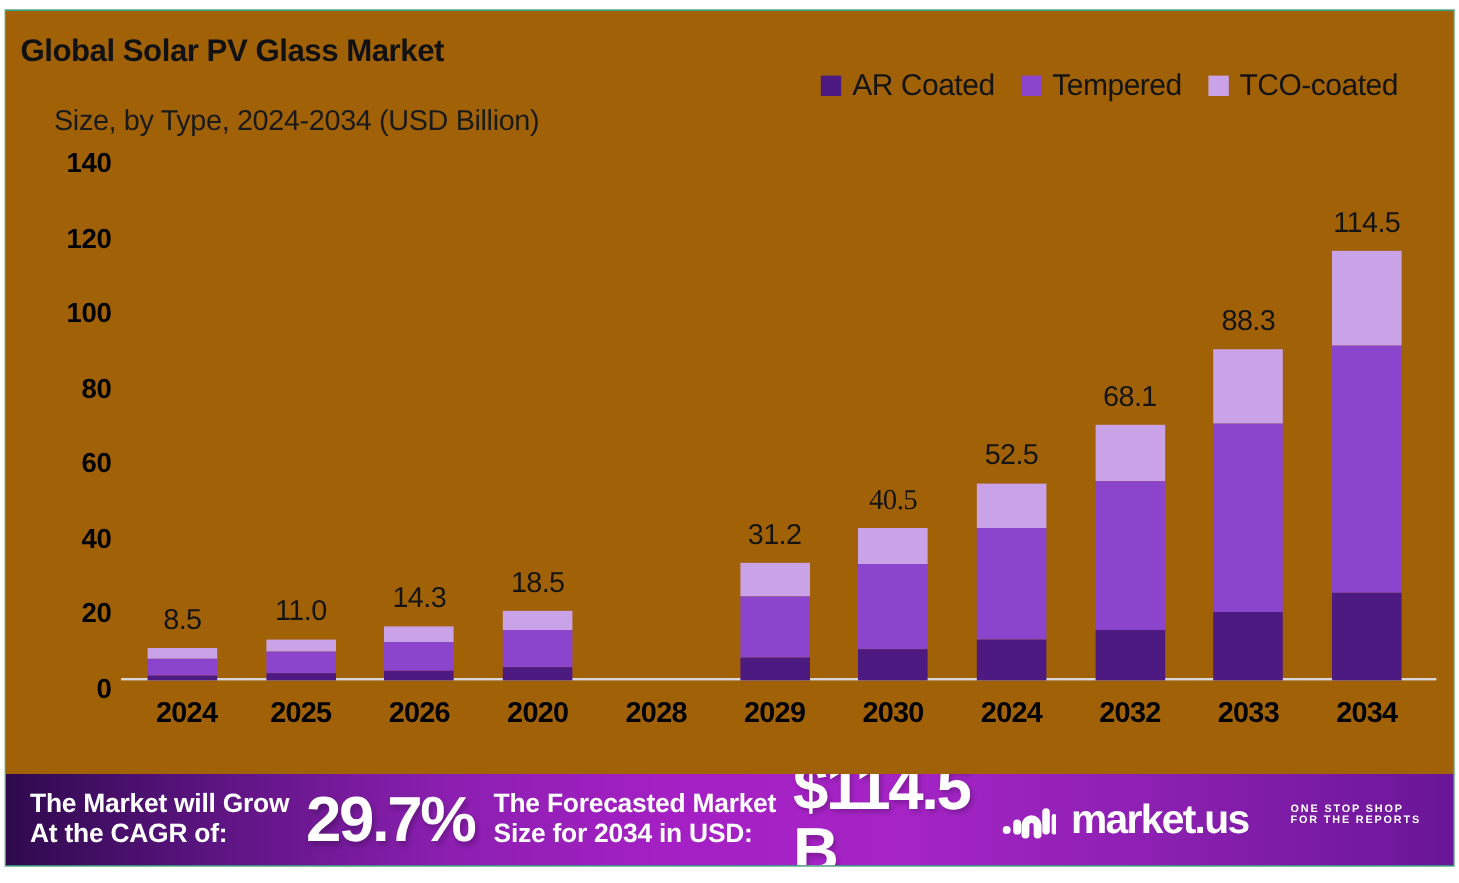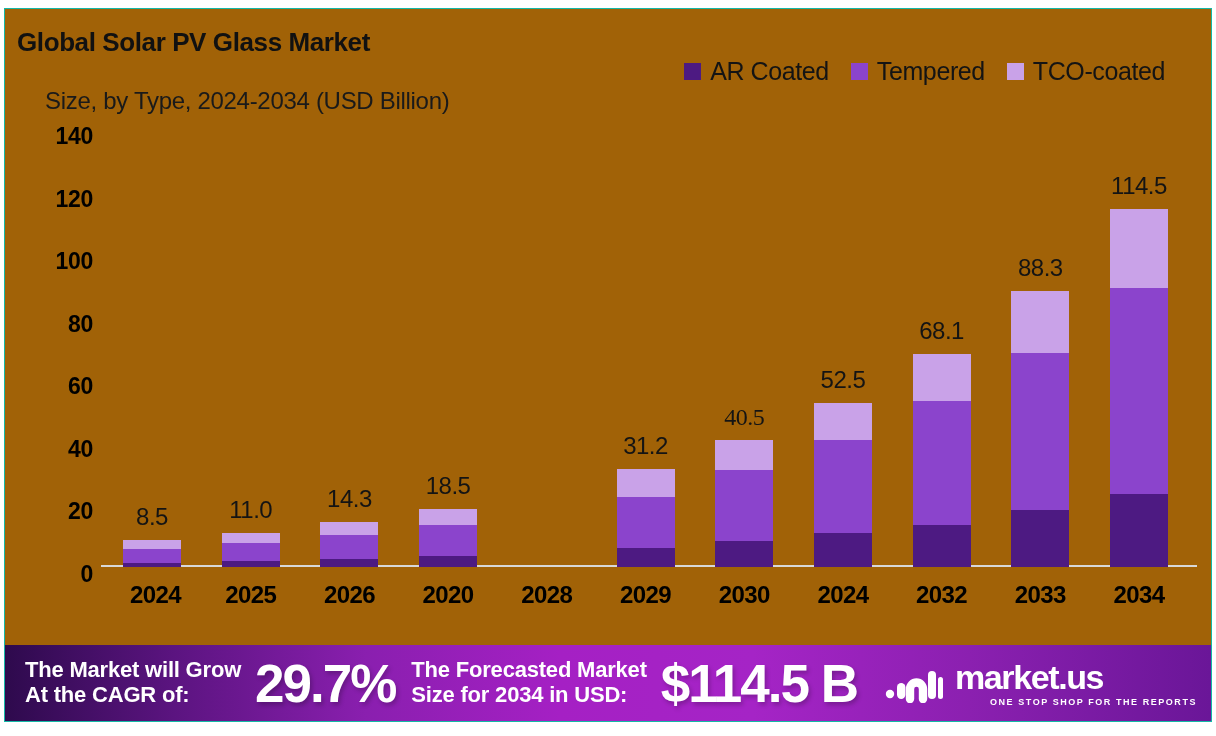--- a/index.html
+++ b/index.html
@@ -101,21 +101,21 @@
     color: #ffffff; font-weight: 700; letter-spacing: -2px;
     font-size: 53px; line-height: 1;
     text-shadow: 2px 3px 4px rgba(0,0,0,0.22);
   }
   #cagr-caption { margin-right: 14px; }
   #cagr-value { margin-right: 16px; }
   #forecast-caption { margin-right: 14px; }
   #forecast-value { margin-right: 20px; }
   #logo { display: flex; align-items: center; gap: 12px; margin-left: auto; }
   #logo-mark { display: block; }
-  #logo-text-wrap { display: flex; flex-direction: column; line-height: 1; justify-content: center; }
+  #logo-text-wrap { display: flex; flex-direction: row; line-height: 1; justify-content: center; }
   #logo-word {
     color: #ffffff; font-size: 34px; font-weight: 700;
     letter-spacing: -1.4px;
   }
   #logo-tagline {
     color: #ffffff; font-size: 9px; font-weight: 700;
     letter-spacing: 1.55px; margin-top: 4px; padding-left: 35px;
   }
 </style>
 </head>

